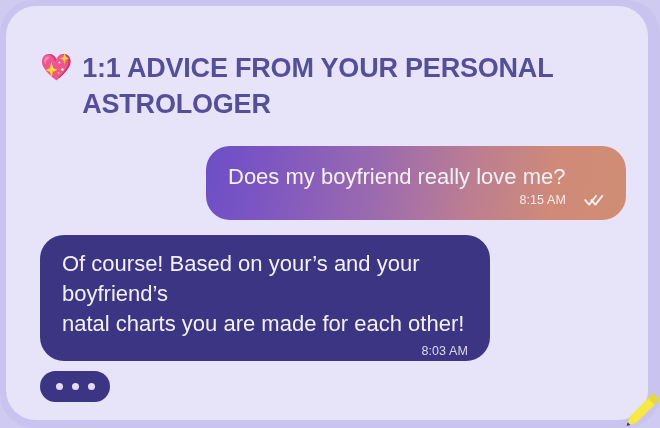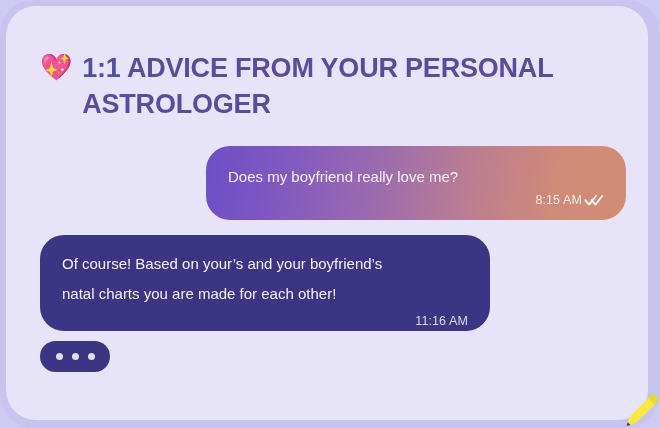--- a/index.html
+++ b/index.html
@@ -75,31 +75,31 @@
   .msg-row.incoming { justify-content:flex-start; padding-left:34px; }
 
   .bubble {
     position:relative;
     border-radius:24px;
     padding:16px 22px 10px 22px;
     color:#ffffff;
   }
 
   .bubble .msg-text {
-    font-size:15px;
+    font-size:22px;
     line-height:30px;
     white-space:pre-line;
     color:#f4f1fb;
   }
 
   .bubble-meta {
     display:flex;
     align-items:center;
     justify-content:flex-end;
-    gap:2px;
+    gap:18px;
     margin-top:2px;
     height:20px;
   }
   .bubble-meta .time {
     font-size:12.5px;
     color:#ece7f3;
     letter-spacing:0.1px;
   }
 
   
@@ -185,21 +185,21 @@
             </span>
           </div>
         </div>
       </div>
 
       <div class="msg-row incoming">
         <div class="bubble" id="bubble-incoming">
           <div class="msg-text">Of course! Based on your’s and your boyfriend’s
 natal charts you are made for each other!</div>
           <div class="bubble-meta">
-            <span class="time">11:16 AM</span>
+            <span class="time">8:03 AM</span>
           </div>
         </div>
       </div>
 
       <div class="msg-row incoming" id="typing-row">
         <div id="typing-indicator">
           <span class="dot"></span>
           <span class="dot"></span>
           <span class="dot"></span>
         </div>

